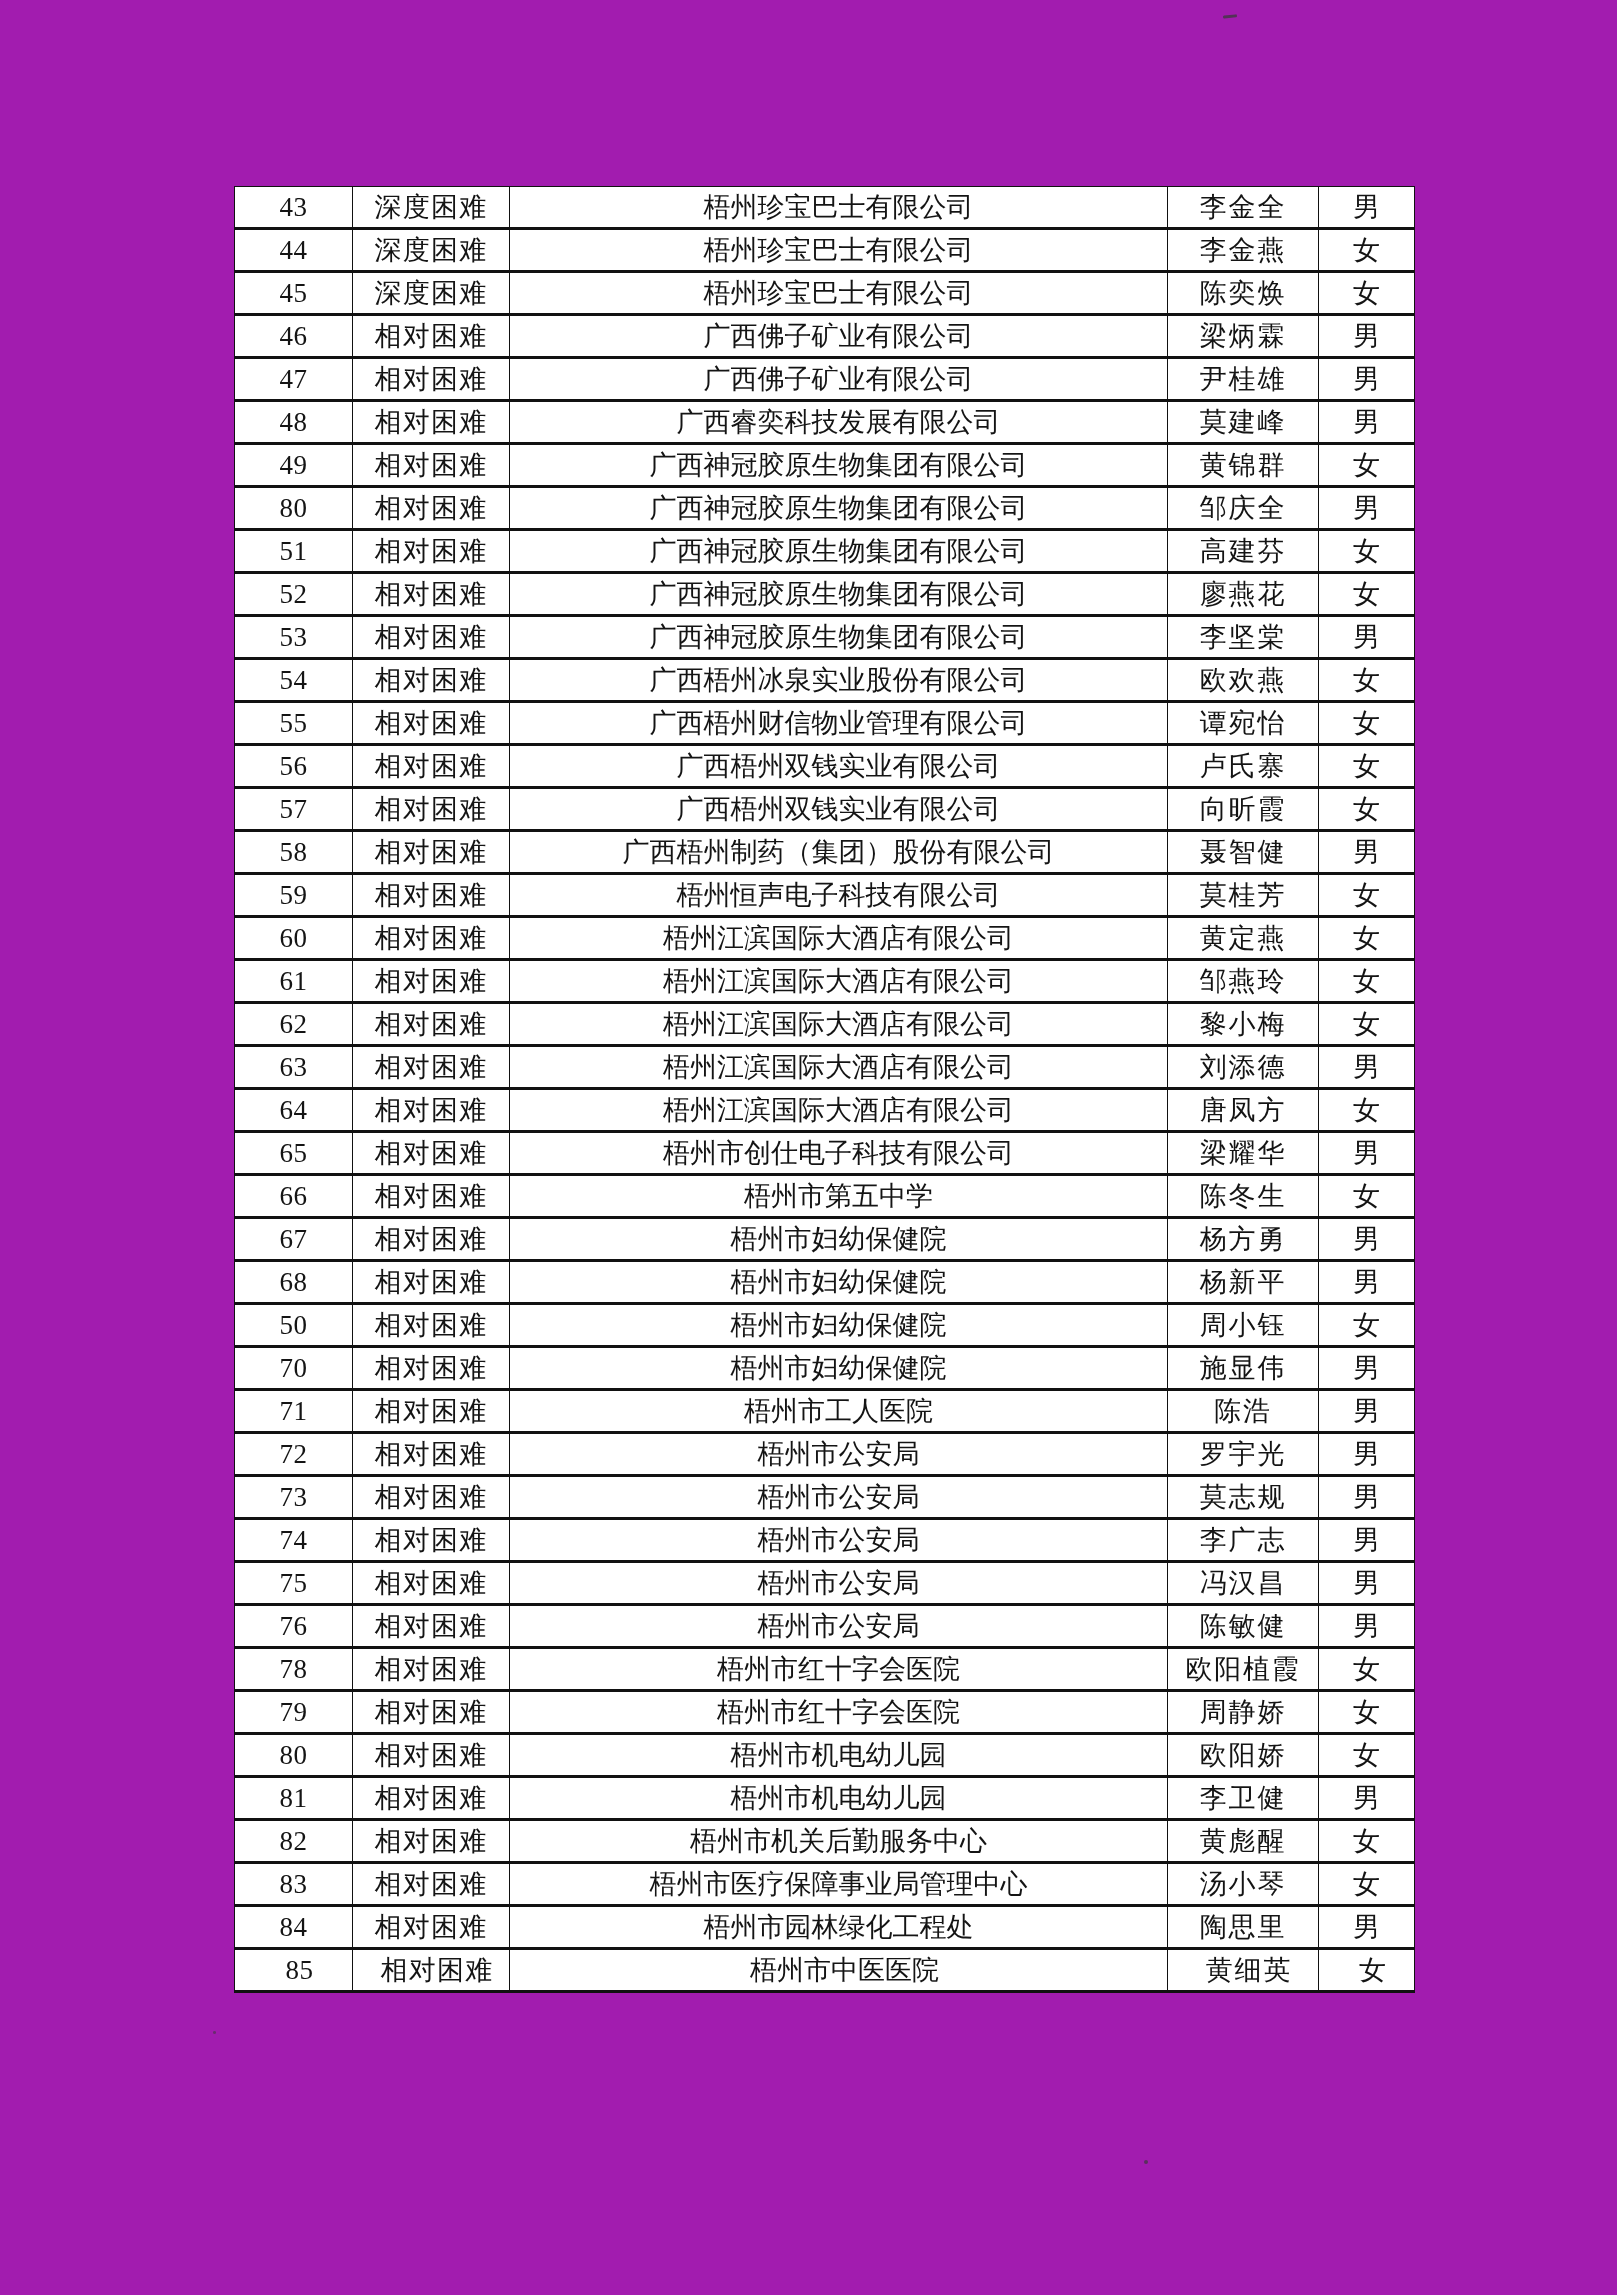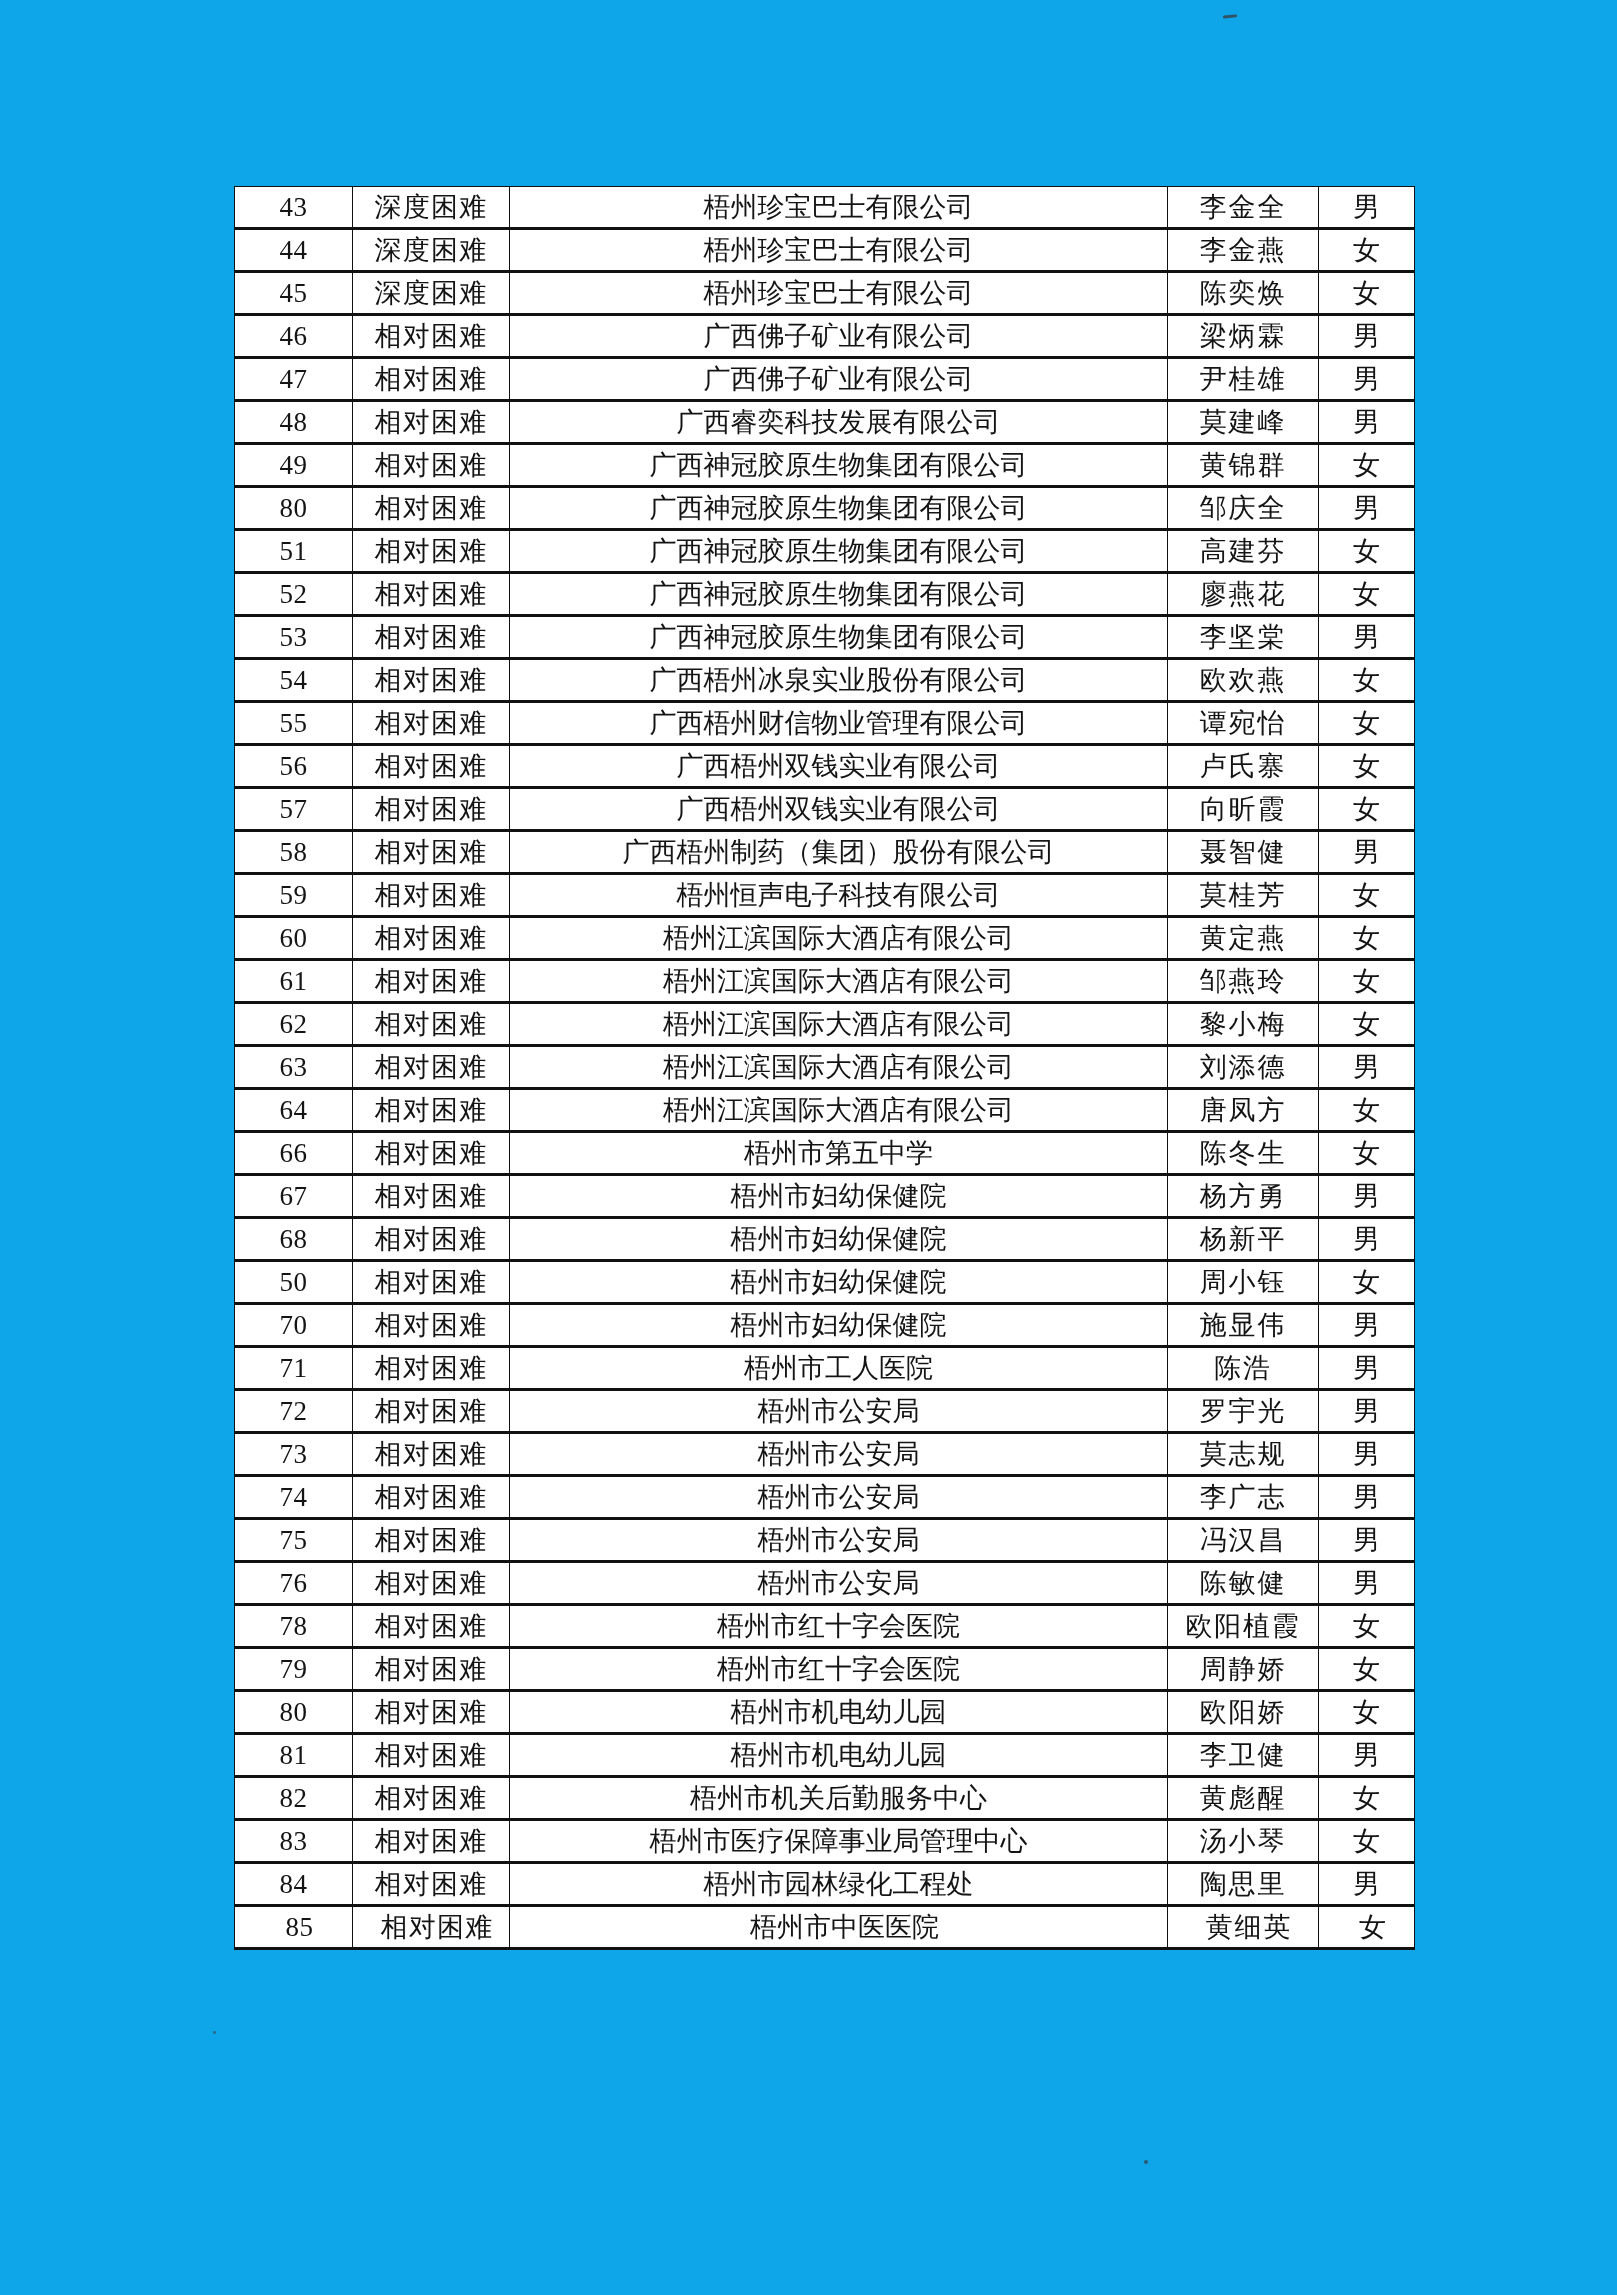--- a/index.html
+++ b/index.html
@@ -10,21 +10,21 @@
   body {
     position: relative;
     width: 1617px;
     height: 2295px;
     font-family: "Liberation Serif", "DejaVu Serif", serif;
     color: #141414;
   }
   .scan-page {
     position: absolute;
     inset: 0;
-    background: #0ea5e9;
+    background: #a21caf;
   }
   table.roster {
     position: absolute;
     left: 234px;
     top: 186px;
     width: 1180px;
     border-collapse: collapse;
     table-layout: fixed;
     background: #ffffff;
   }
@@ -219,20 +219,27 @@
           <td class="col-gender">男</td>
         </tr>
         <tr>
           <td class="col-no">64</td>
           <td class="col-category">相对困难</td>
           <td class="col-employer">梧州江滨国际大酒店有限公司</td>
           <td class="col-name">唐凤方</td>
           <td class="col-gender">女</td>
         </tr>
         <tr>
+          <td class="col-no">65</td>
+          <td class="col-category">相对困难</td>
+          <td class="col-employer">梧州市创仕电子科技有限公司</td>
+          <td class="col-name">梁耀华</td>
+          <td class="col-gender">男</td>
+        </tr>
+        <tr>
           <td class="col-no">66</td>
           <td class="col-category">相对困难</td>
           <td class="col-employer">梧州市第五中学</td>
           <td class="col-name">陈冬生</td>
           <td class="col-gender">女</td>
         </tr>
         <tr>
           <td class="col-no">67</td>
           <td class="col-category">相对困难</td>
           <td class="col-employer">梧州市妇幼保健院</td>

